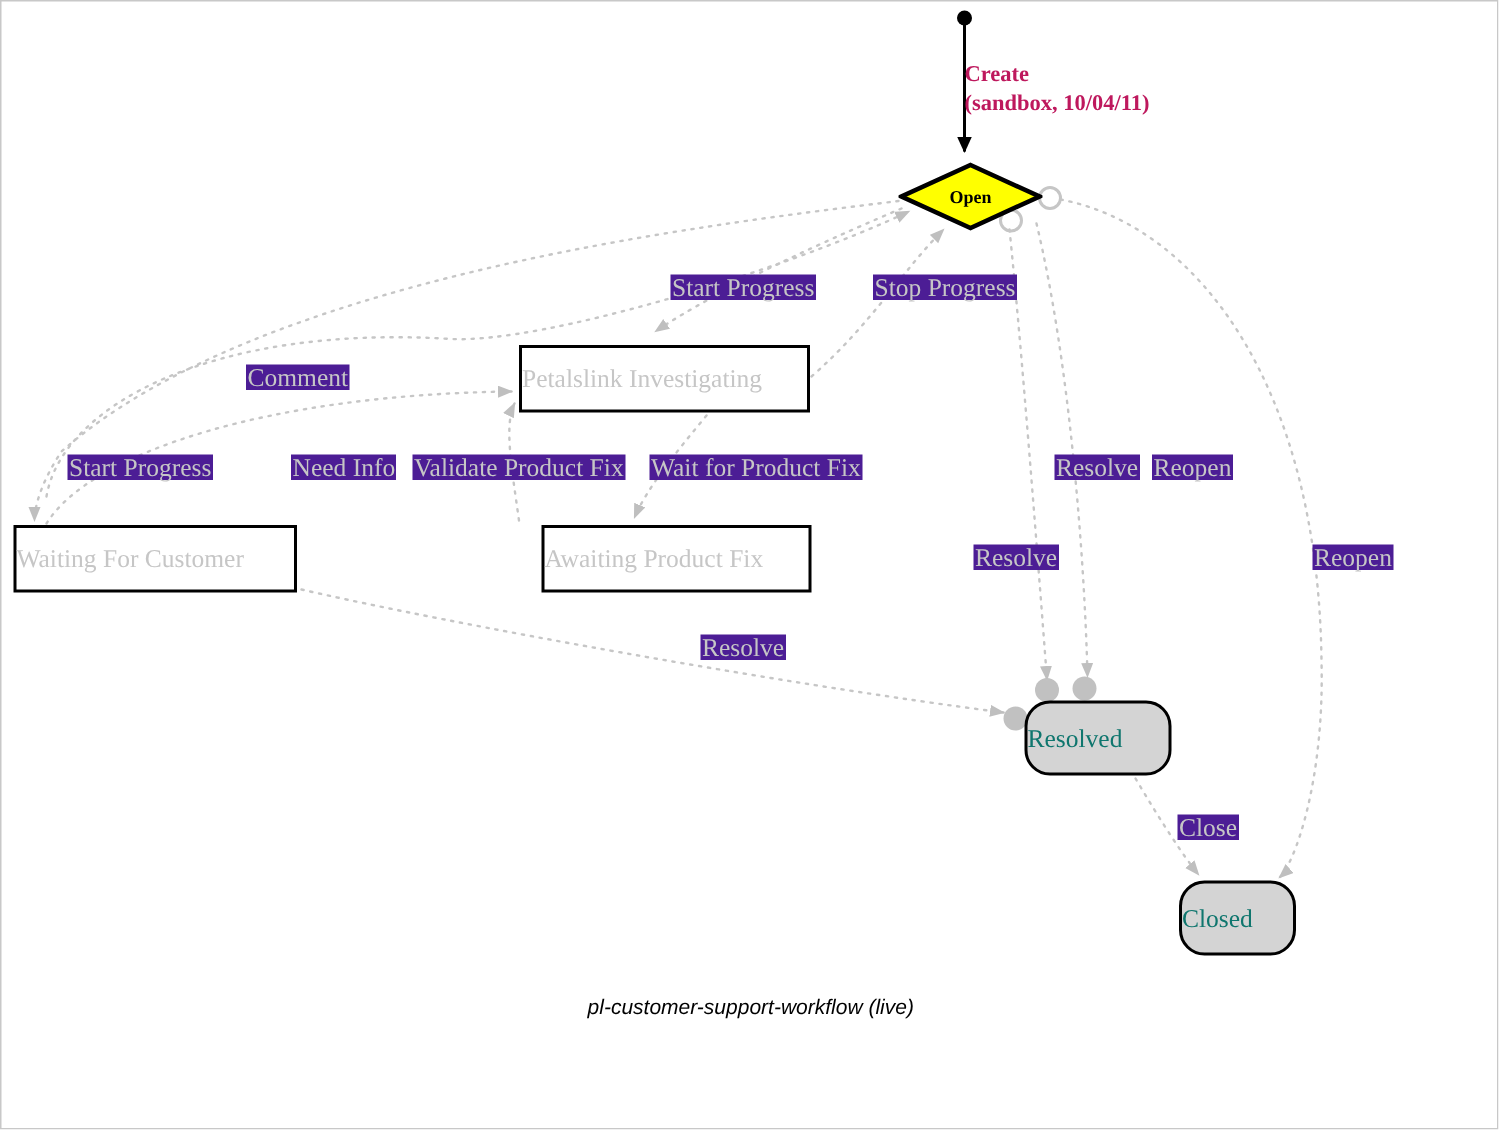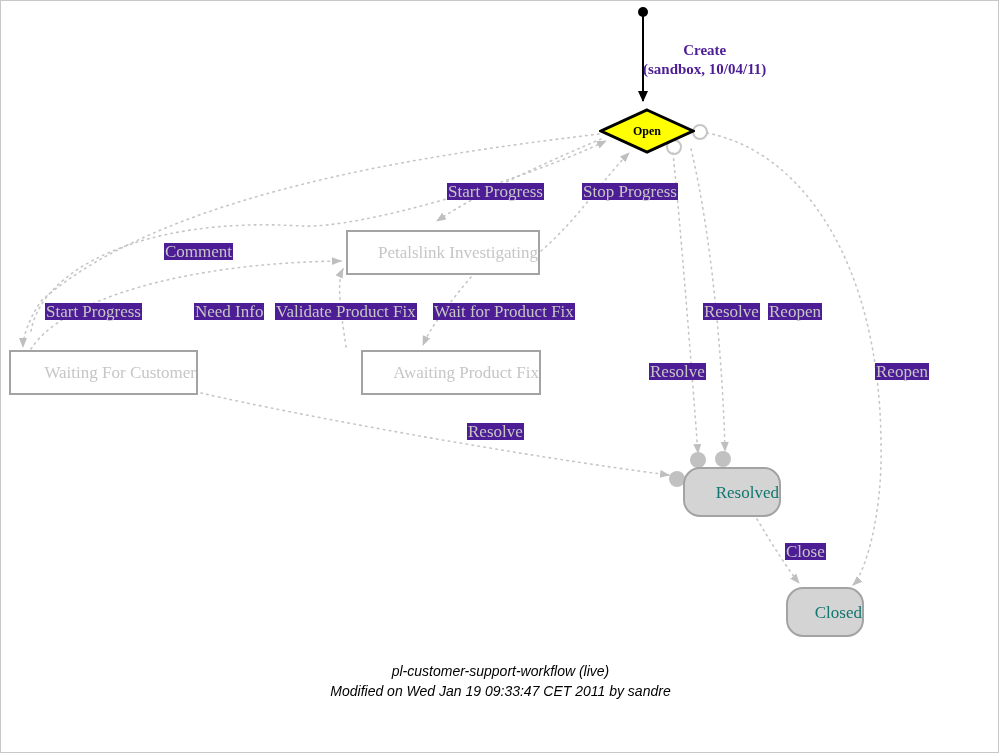--- a/index.html
+++ b/index.html
@@ -26,25 +26,25 @@
     top: 0;
     width: 999px;
     height: 753px;
     pointer-events: none;
   }
   .node {
     position: absolute;
     box-sizing: border-box;
   }
   .node-box {
-    border: 2px solid #a3a3a3;
+    border: 2px solid #000000;
     background: #ffffff;
     display: flex;
     align-items: center;
-    justify-content: flex-end;
+    justify-content: flex-start;
     font-size: 17px;
     line-height: 1;
     color: #c6c6c6;
     white-space: nowrap;
   }
   .node-box.filled {
     background: #d4d4d4;
     color: #0f766e;
     border-radius: 17px;
   }
@@ -72,22 +72,21 @@
     line-height: 1;
     color: #c6c6c6;
     white-space: nowrap;
     background: #4c1d95;
     padding: 0 1px;
   }
   .start-label {
     position: absolute;
     font-size: 15px;
     font-weight: bold;
-    color: #4c1d95;
-    text-align: center;
+    color: #be185d;
     line-height: 1.25;
     white-space: nowrap;
   }
   .caption {
     position: absolute;
     left: 0;
     width: 999px;
     text-align: center;
     font-family: "Liberation Sans", "DejaVu Sans", sans-serif;
     font-style: italic;
@@ -205,15 +204,14 @@
 
   <div class="edge-label" style="left:648px; top:362px;">Resolve</div>
 
   <div class="edge-label" style="left:874px; top:362px;">Reopen</div>
 
   <div class="edge-label" style="left:466px; top:422px;">Resolve</div>
 
   <div class="edge-label" style="left:784px; top:542px;">Close</div>
 
   <div class="caption" style="top:660px;">pl-customer-support-workflow (live)</div>
-  <div class="caption" style="top:680px;">Modified on Wed Jan 19 09:33:47 CET 2011 by sandre</div>
 
 </div>
 
 </body></html>

